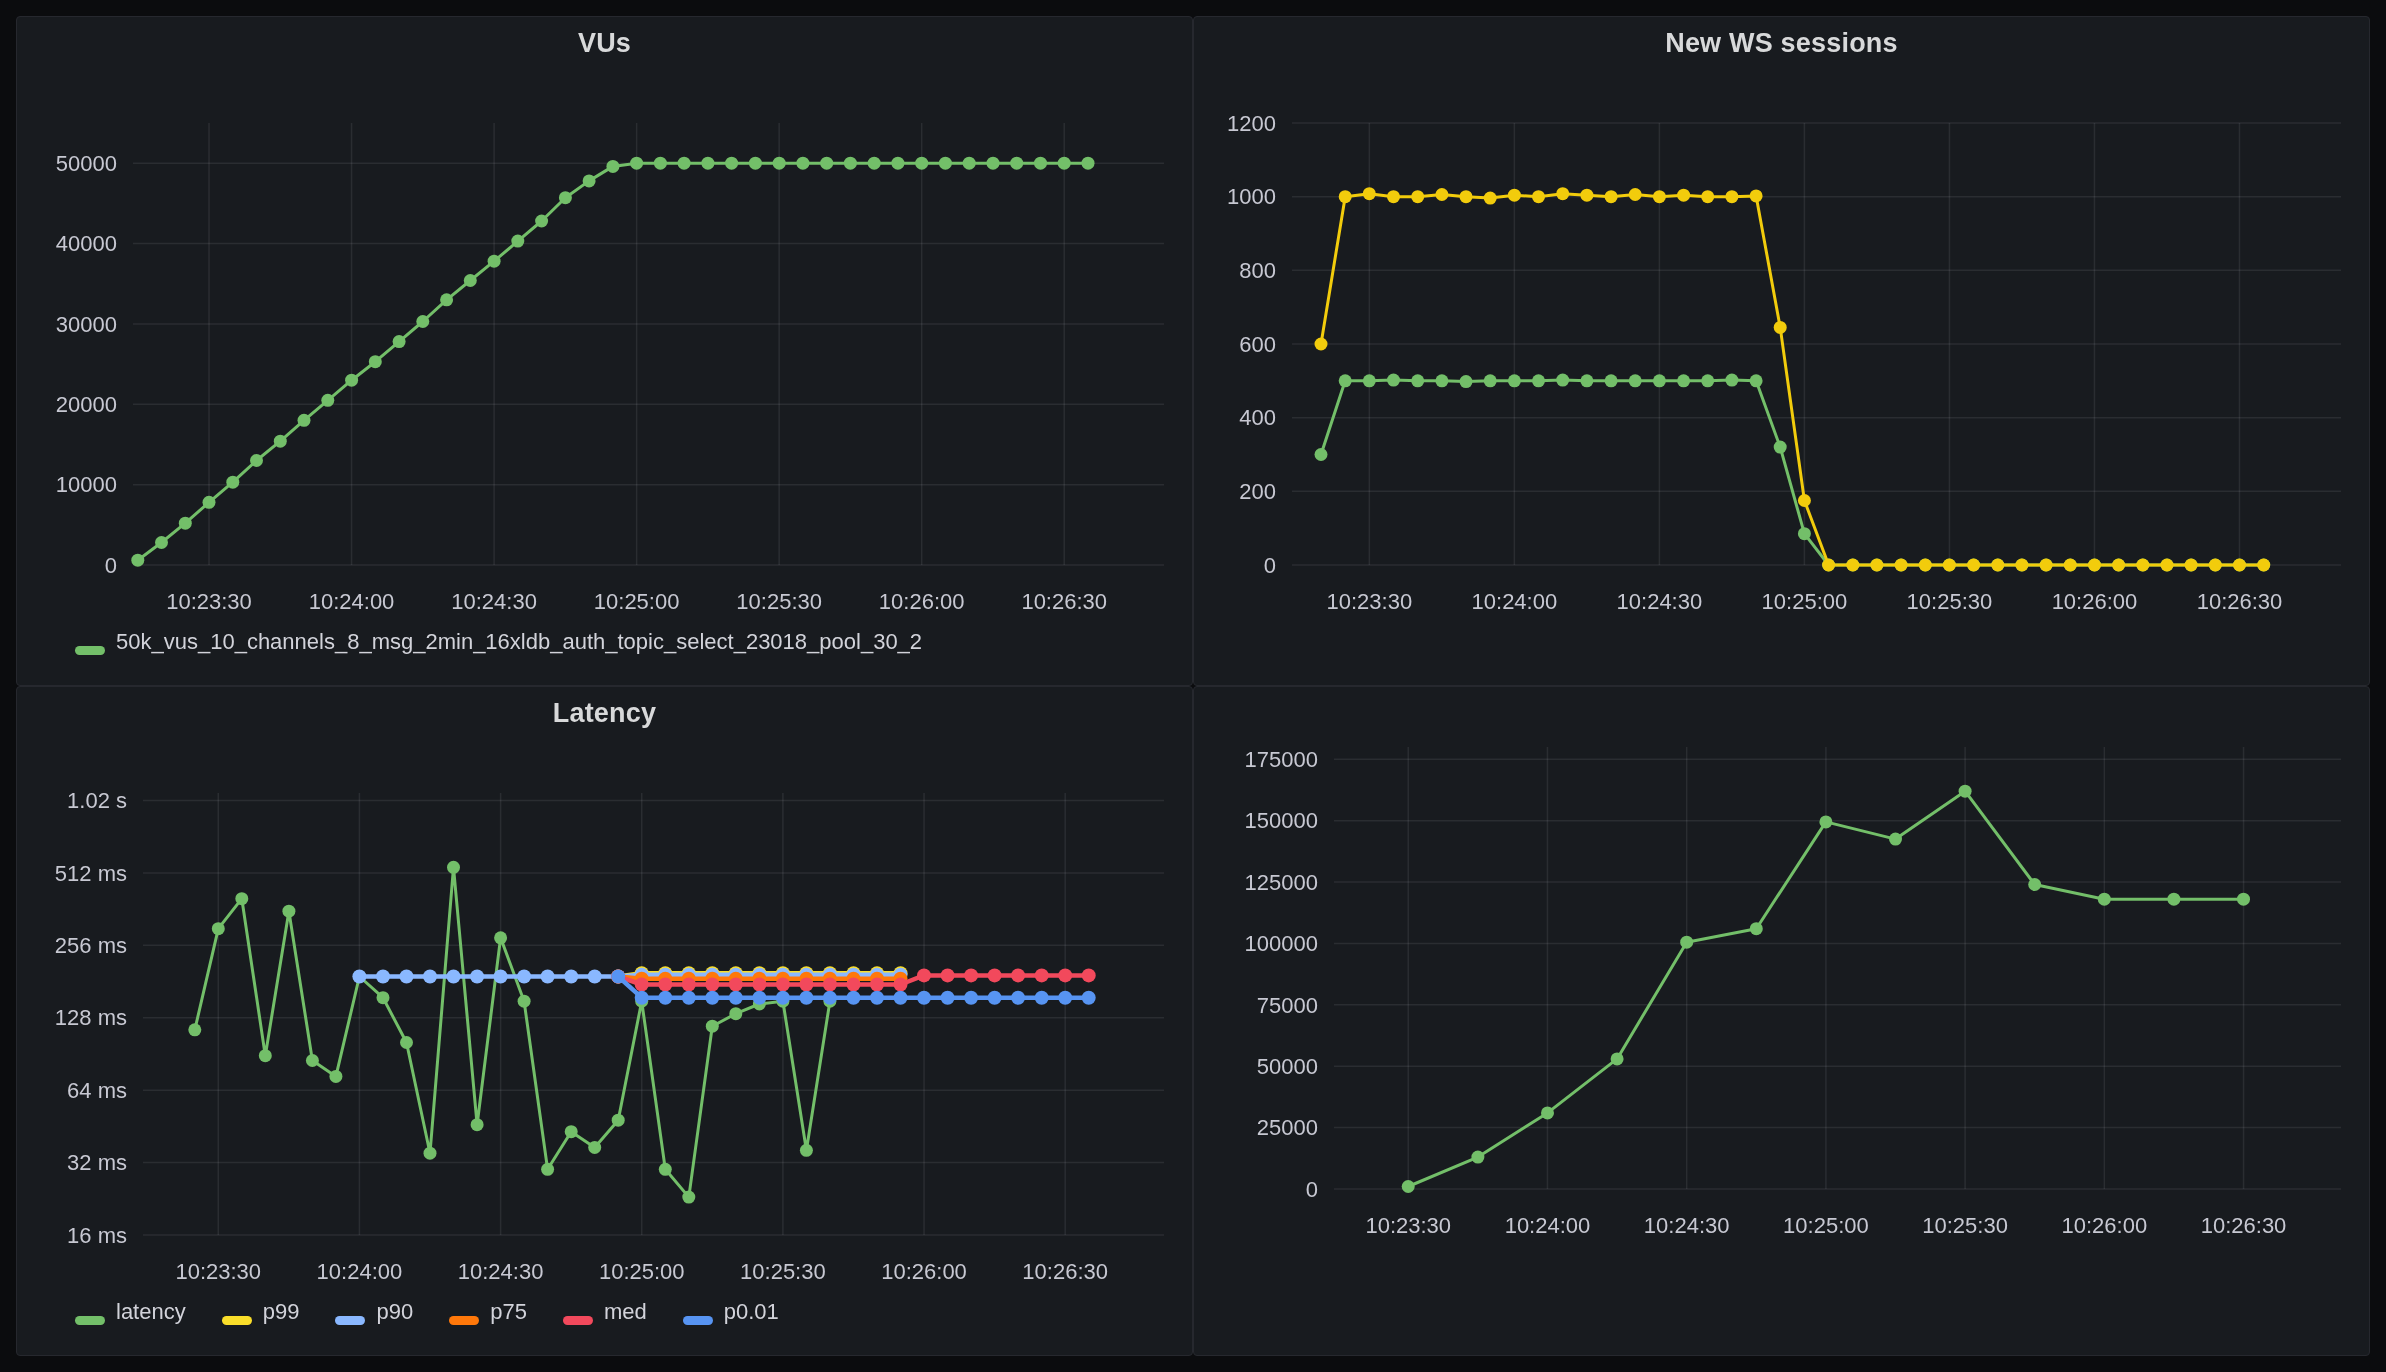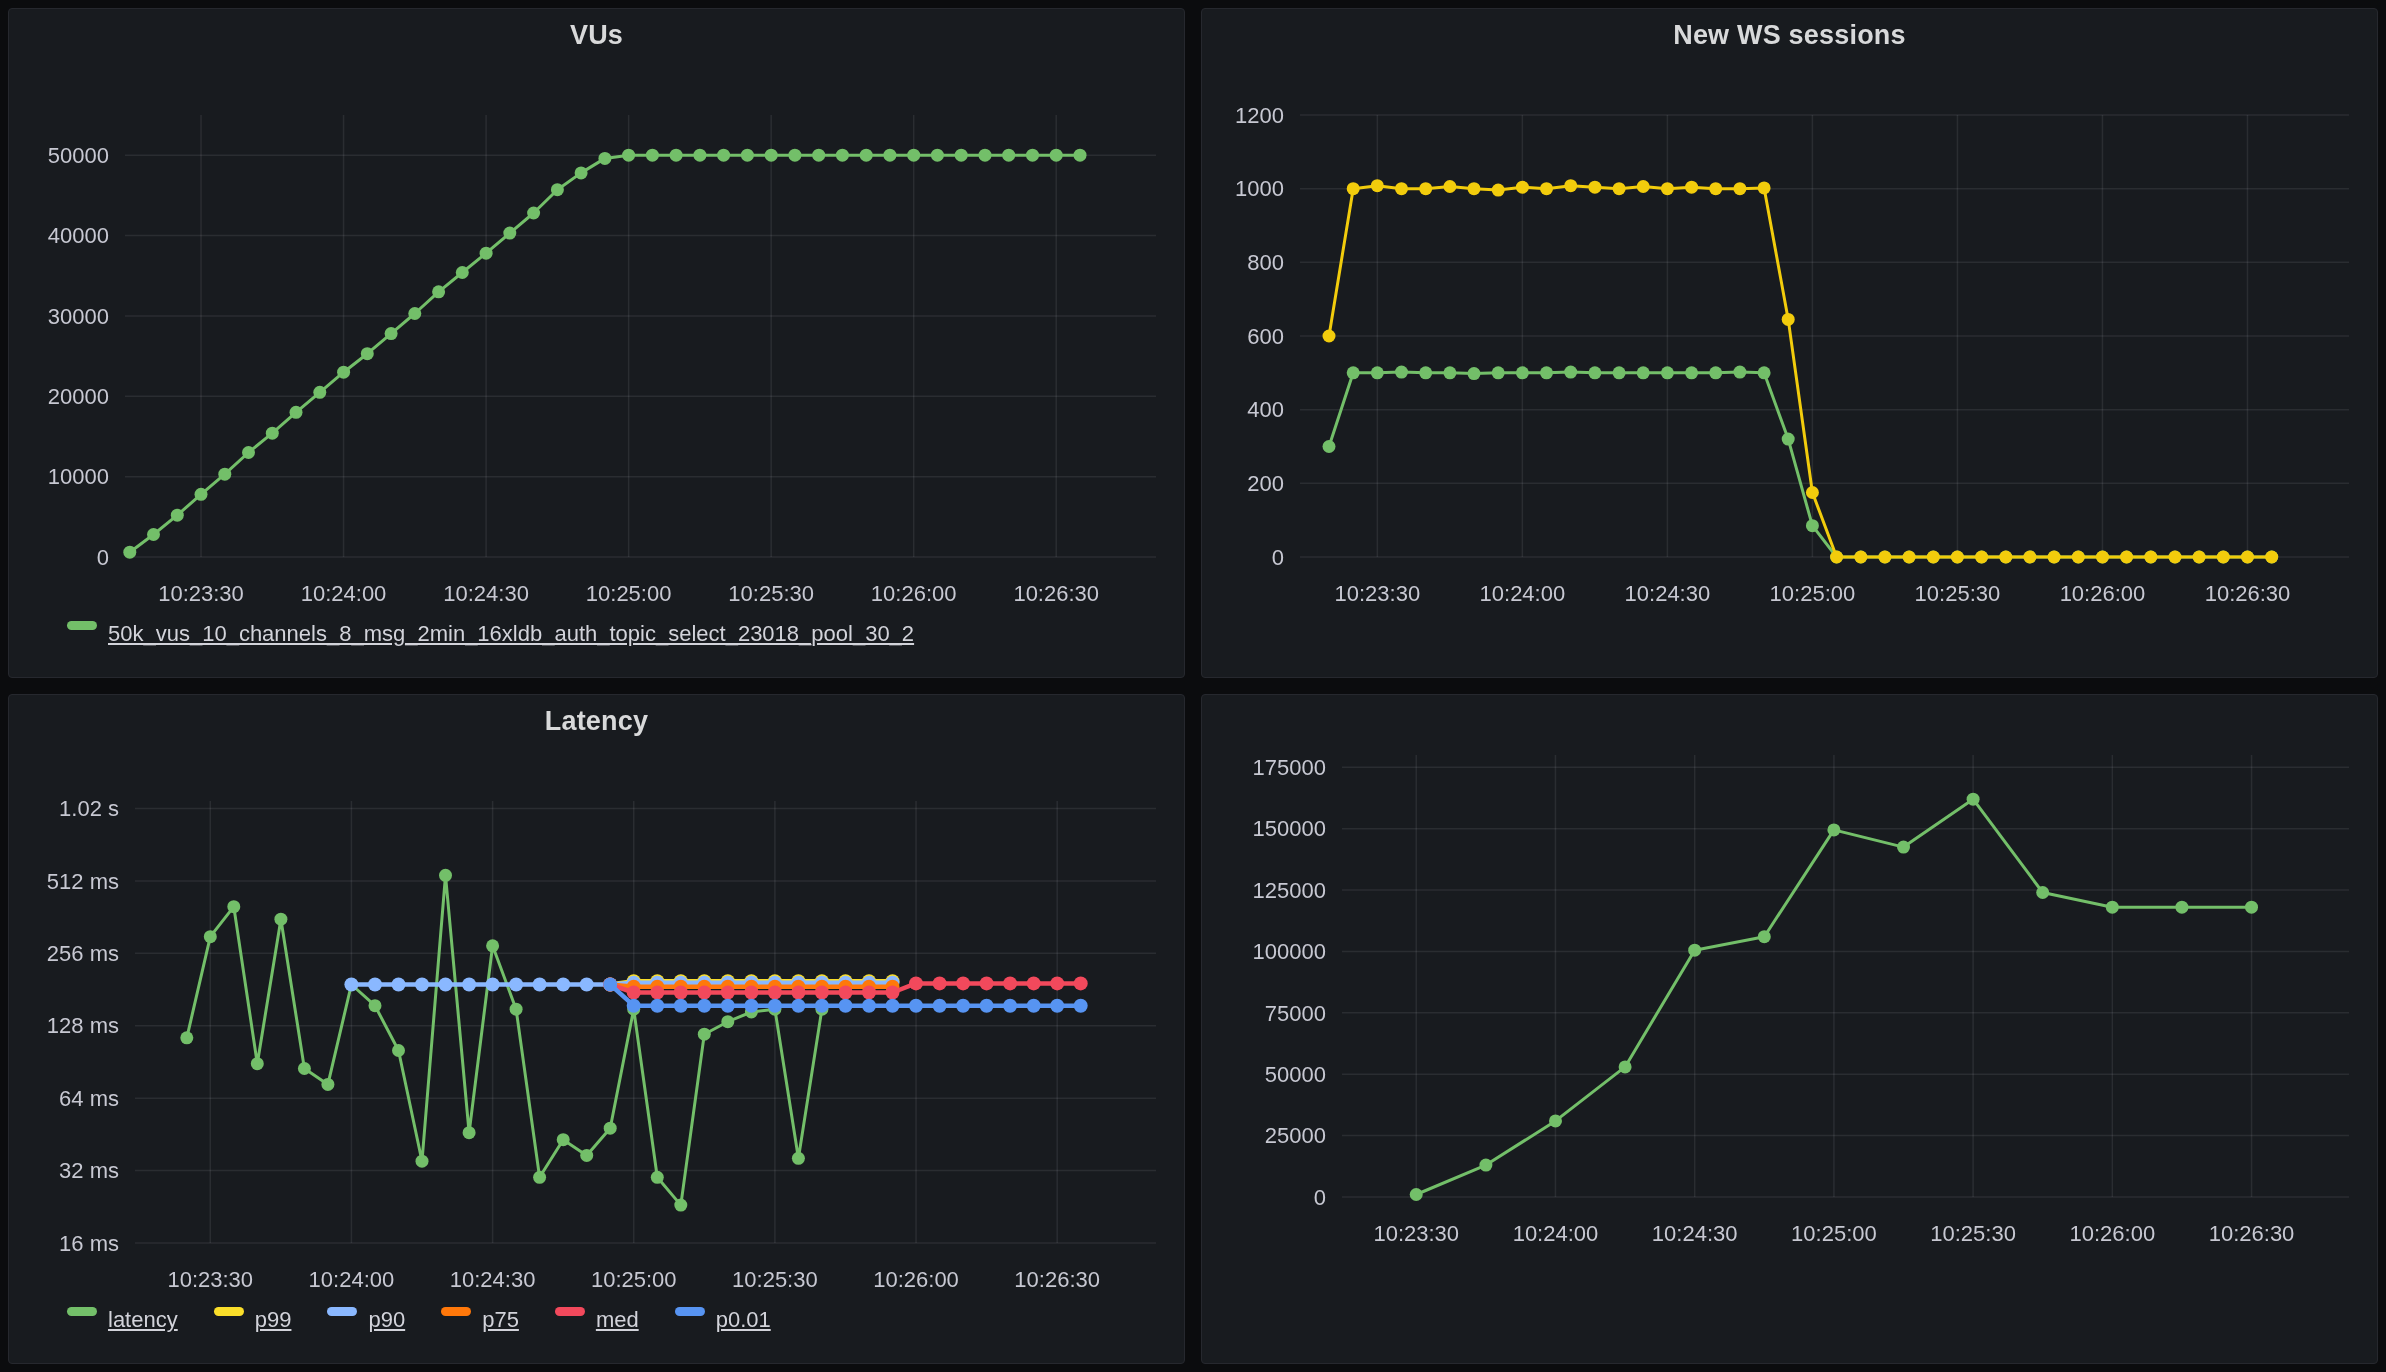--- a/index.html
+++ b/index.html
@@ -5,25 +5,24 @@
   html, body {
     margin: 0;
     padding: 0;
     background: #0b0c0e;
     font-family: "Liberation Sans", sans-serif;
   }
   #dashboard {
     box-sizing: border-box;
     width: 2386px;
     height: 1372px;
-    padding: 8px;
+    padding: 16px;
     display: grid;
     grid-template-columns: 1177px 1177px;
     grid-template-rows: 670px 670px;
-    gap: 16px;
     background: #0b0c0e;
   }
   .panel {
     box-sizing: border-box;
     background: #181b1f;
     border: 1px solid #26282e;
     border-radius: 4px;
     display: flex;
     flex-direction: column;
     overflow: hidden;
@@ -47,27 +46,26 @@
   .legend {
     flex: 1;
     display: flex;
     align-items: flex-start;
     padding: 6px 20px 0 58px;
     gap: 36px;
     overflow: hidden;
   }
   .legend-item {
     display: inline-flex;
-    align-items: flex-start;
+    align-items: flex-end;
     gap: 11px;
     font-size: 22px;
     color: #d2d3da;
     white-space: nowrap;
     cursor: pointer;
-    text-decoration: underline;
   }
   .legend-swatch {
     display: inline-block;
     width: 30px;
     height: 9px;
     border-radius: 5px;
   }
 </style>
 </head>
 <body>

